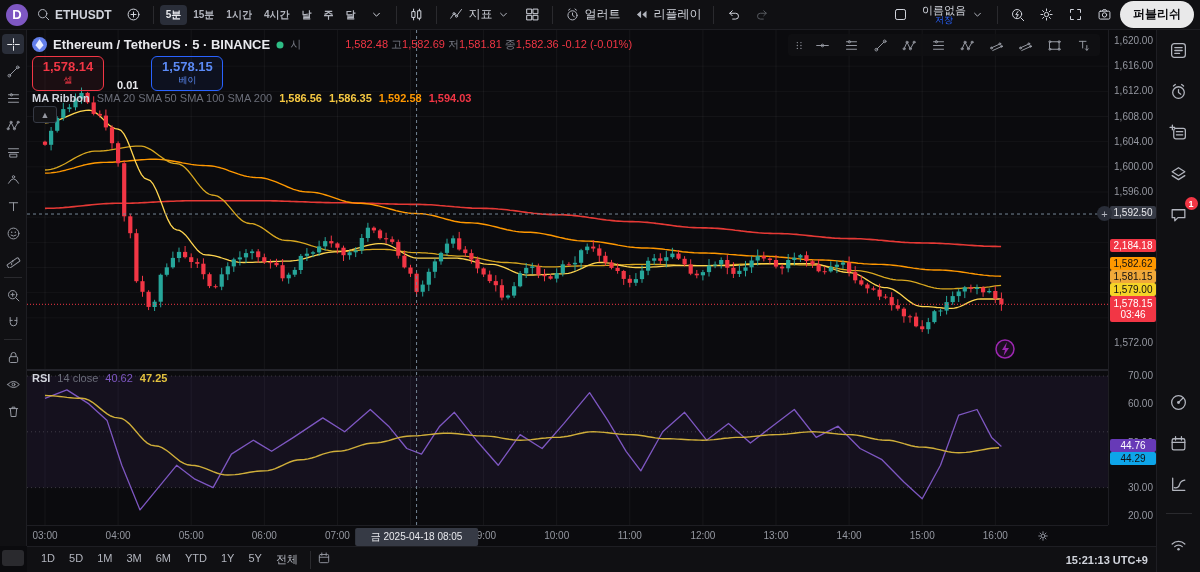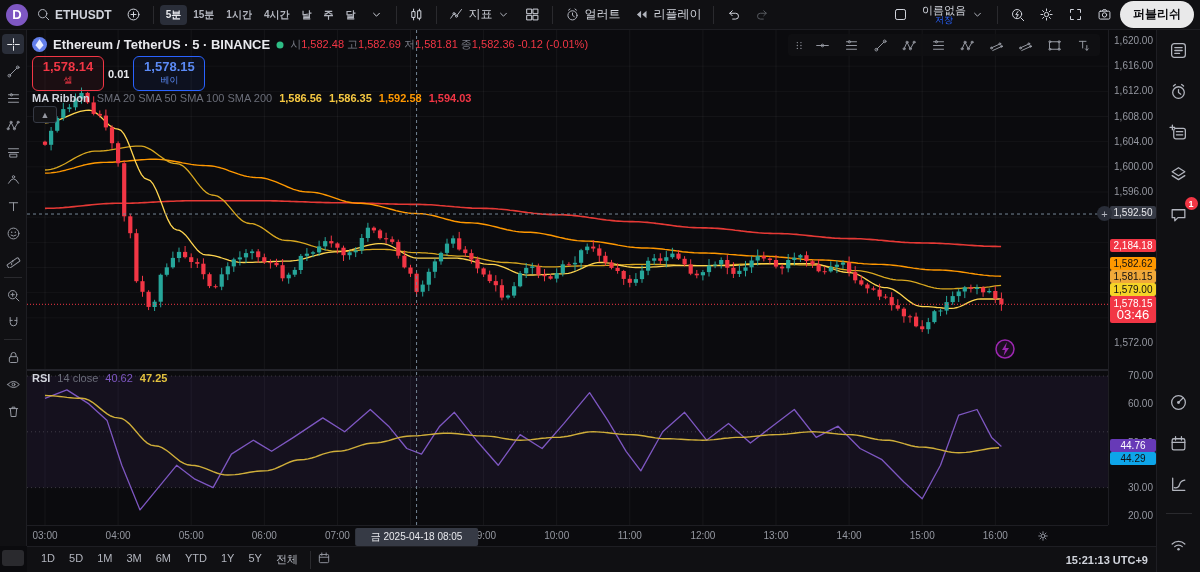--- a/index.html
+++ b/index.html
@@ -49,21 +49,21 @@
   #bottombar{position:absolute;left:27px;top:546px;width:1129px;height:26px;background:#101013;border-top:1px solid #1e1e23;
              display:flex;align-items:center;padding:0 8px;gap:2px;box-sizing:border-box;z-index:10;}
   .rg{padding:2px 6px;font-size:11px;font-weight:normal;color:#b2b5be;border-radius:3px;cursor:pointer;}
   .clock{margin-left:auto;color:#d1d4dc;font-size:11px;font-weight:bold;}
   
   .ov{position:absolute;z-index:8;}
   #legend{left:32px;top:37px;display:flex;align-items:center;gap:6px;white-space:nowrap;}
   #legend .t{color:#e8e9ed;font-size:13px;font-weight:bold;}
   .okv{font-size:11px;}
   .okv .k{color:#787b86;}
-  #tradebtns{left:32px;top:56px;display:flex;align-items:center;gap:4px;}
+  #tradebtns{left:32px;top:56px;display:flex;align-items:flex-end;gap:13px;}
   .tbx{width:70px;border-radius:6px;text-align:center;padding:2px 0 3px;cursor:pointer;}
   .tbx .p{font-size:13px;font-weight:bold;}
   .tbx .l{font-size:9px;}
   .sellbx{border:1px solid #f23645;background:rgba(242,54,69,.07);}
   .sellbx .p,.sellbx .l{color:#f23645;}
   .buybx{border:1px solid #2962ff;background:rgba(41,98,255,.07);}
   .buybx .p,.buybx .l{color:#5b8af5;}
   .spread{color:#e8e9ed;font-size:11px;font-weight:bold;}
   #maribbon{left:32px;top:92px;font-size:11px;display:flex;gap:7px;white-space:nowrap;align-items:center;}
   #maribbon .h{color:#d1d4dc;font-weight:bold;}
@@ -744,21 +744,21 @@
 
   <div class="ov" id="legend">
     <svg width="15" height="15" viewBox="0 0 15 15">
       <circle cx="7.5" cy="7.5" r="7.5" fill="#627eea"></circle>
       <path d="M7.5 2.2v10.6L3.4 8.3zM7.5 2.2v10.6l4.1-4.5z" fill="#fff" opacity=".85"></path>
     </svg>
     <span class="t">Ethereum / TetherUS · 5 · BINANCE</span>
     <svg width="8" height="8">
         <circle cx="4" cy="4" r="3.5" fill="#2ebd85"></circle>
       </svg>
-    <span id="ohlcrow" class="okv"><span class="k">시</span><span style="color:#f23645;">1,582.48</span> <span class="k">고</span><span style="color:#f23645;">1,582.69</span> <span class="k">저</span><span style="color:#f23645;">1,581.81</span> <span class="k">종</span><span style="color:#f23645;">1,582.36</span> <span style="color:#f23645;">-0.12 (-0.01%)</span></span>
+    <span id="ohlcrow" class="okv"><span class="k">시</span><span style="color:#f23645;margin-left:44px;">1,582.48</span> <span class="k">고</span><span style="color:#f23645;">1,582.69</span> <span class="k">저</span><span style="color:#f23645;">1,581.81</span> <span class="k">종</span><span style="color:#f23645;">1,582.36</span> <span style="color:#f23645;">-0.12 (-0.01%)</span></span>
   </div>
 
   <div class="ov" id="tradebtns">
     <div class="tbx sellbx">
       <div class="p">1,578.14</div>
       <div class="l">셀</div>
     </div>
     <span class="spread">0.01</span>
     <div class="tbx buybx">
       <div class="p">1,578.15</div>
@@ -876,21 +876,21 @@
       <div class="pa-tick" style="top:105.6672px;">1,604.00</div>
       <div class="pa-tick" style="top:130.834px;">1,600.00</div>
       <div class="pa-tick" style="top:156.0008px;">1,596.00</div>
       <div class="pa-tick" style="top:307.0016px;">1,572.00</div>
       <div class="pa-label" style="top:176.02175px;background:#363a45;color:#e8e9ed;">1,592.50</div>
       <div style="position:absolute;left:-12px;top:176.02175px;width:15px;height:15px;border-radius:50%;background:#2a2e39;color:#b2b5be;font-size:11px;display:flex;align-items:center;justify-content:center;z-index:7;">+</div>
       <div class="pa-label" style="top:209.4869220000005px;background:#f23645;color:#fff;">2,184.18</div>
       <div class="pa-label" style="top:227.3076449999994px;background:#ff9800;color:#111;">1,582.62</div>
       <div class="pa-label" style="top:240.3076449999994px;background:#f0a93a;color:#111;">1,581.15</div>
       <div class="pa-label" style="top:253.3076449999994px;background:#f5d327;color:#111;">1,579.00</div>
-      <div class="pa-label" style="top:266.3076449999994px;background:#f23645;color:#fff;line-height:11px;padding:2px 0;">1,578.15<br><span style="font-size:13px;">03:46</span></div>
+      <div class="pa-label" style="top:266.3076449999994px;background:#f23645;color:#fff;line-height:11px;padding:2px 0;">1,578.15<br><span style="font-size:10px;">03:46</span></div>
       <div class="pa-tick" style="top:340px;">70.00</div>
       <div class="pa-tick" style="top:367.9px;">60.00</div>
       <div class="pa-tick" style="top:375px;margin-top:32px;">50.00</div>
       <div class="pa-tick" style="top:451.6px;">30.00</div>
       <div class="pa-tick" style="top:479.5px;">20.00</div>
       <div class="pa-label" style="top:409.4196px;background:#673ab7;color:#fff;">44.76</div>
       <div class="pa-label" style="top:422.4196px;background:#0ea5e9;color:#111;">44.29</div>
     </div>
 
   <div id="timeaxis">

